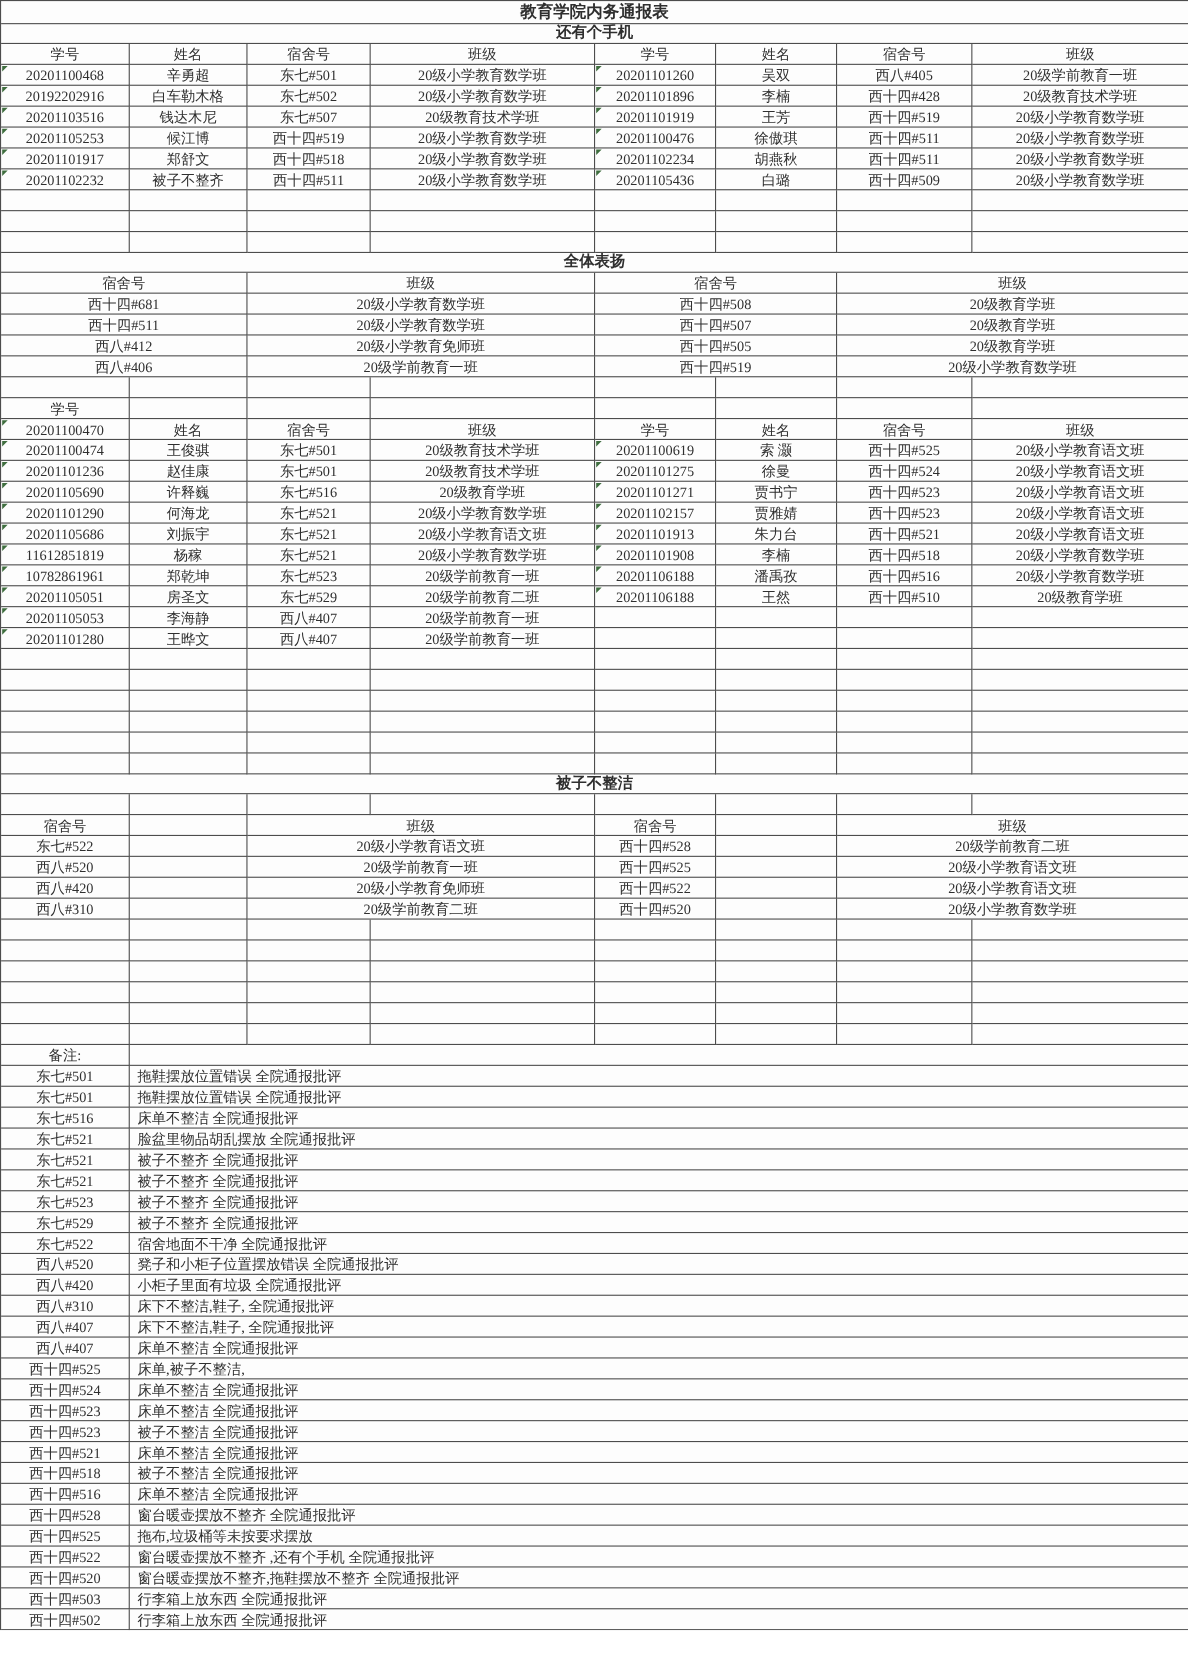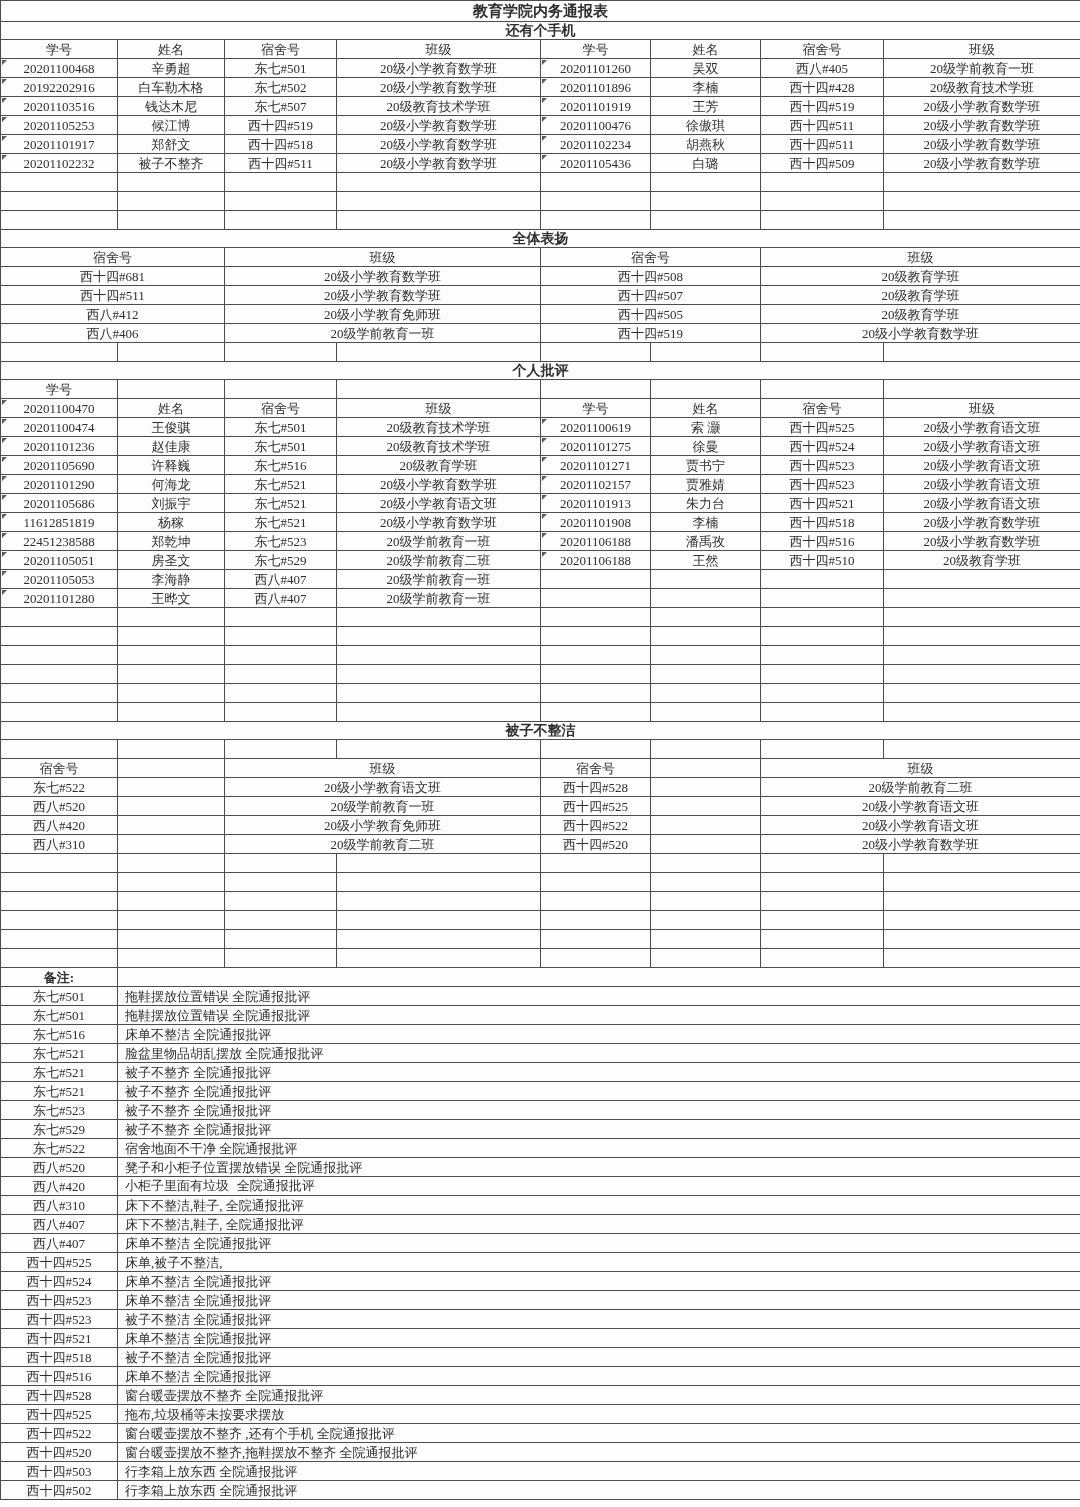--- a/index.html
+++ b/index.html
@@ -36,21 +36,21 @@
     white-space:nowrap;
     overflow:hidden;
     position:relative;
   }
   .span-all{grid-column:1/9;}
   .c1{grid-column:1}.c2{grid-column:2}.c3{grid-column:3}.c4{grid-column:4}
   .c5{grid-column:5}.c6{grid-column:6}.c7{grid-column:7}.c8{grid-column:8}
   .s12{grid-column:1/3}.s34{grid-column:3/5}.s56{grid-column:5/7}.s78{grid-column:7/9}
   .title{font-weight:bold;font-size:15px;}
   .heading{font-weight:bold;font-size:14px;}
-  .bold{font-weight:bold;}
+  .bold{font-weight:normal;}
   .left{justify-content:flex-start;padding-left:7px;}
   .tri::before{
     content:"";
     position:absolute;
     left:1px;top:1px;
     border-top:5px solid var(--flag);
     border-right:5px solid transparent;
   }
 </style>
 </head>
@@ -207,23 +207,20 @@
         <div class="cell" style="grid-column: 2 / 3;"></div>
         <div class="cell" style="grid-column: 3 / 4;"></div>
         <div class="cell" style="grid-column: 4 / 5;"></div>
         <div class="cell" style="grid-column: 5 / 6;"></div>
         <div class="cell" style="grid-column: 6 / 7;"></div>
         <div class="cell" style="grid-column: 7 / 8;"></div>
         <div class="cell" style="grid-column: 8 / 9;"></div>
       </div>
     </div>
 
-  <div class="row r-head">
-    <div class="cell span-all heading">个人批评</div>
-  </div>
   <div class="row">
     <div class="cell c1">学号</div>
     <div class="cell c2"></div>
     <div class="cell c3"></div>
     <div class="cell c4"></div>
     <div class="cell c5"></div>
     <div class="cell c6"></div>
     <div class="cell c7"></div>
     <div class="cell c8"></div>
   </div>
@@ -292,21 +289,21 @@
         <div class="cell tri" style="grid-column: 1 / 2;">11612851819</div>
         <div class="cell" style="grid-column: 2 / 3;">杨稼</div>
         <div class="cell" style="grid-column: 3 / 4;">东七#521</div>
         <div class="cell" style="grid-column: 4 / 5;">20级小学教育数学班</div>
         <div class="cell tri" style="grid-column: 5 / 6; text-align: center;">20201101908</div>
         <div class="cell" style="grid-column: 6 / 7;">李楠</div>
         <div class="cell" style="grid-column: 7 / 8;">西十四#518</div>
         <div class="cell" style="grid-column: 8 / 9;">20级小学教育数学班</div>
       </div>
       <div class="row">
-        <div class="cell tri" style="grid-column: 1 / 2;">22451238588</div>
+        <div class="cell tri" style="grid-column: 1 / 2;">10782861961</div>
         <div class="cell" style="grid-column: 2 / 3;">郑乾坤</div>
         <div class="cell" style="grid-column: 3 / 4;">东七#523</div>
         <div class="cell" style="grid-column: 4 / 5;">20级学前教育一班</div>
         <div class="cell tri" style="grid-column: 5 / 6;">20201106188</div>
         <div class="cell" style="grid-column: 6 / 7;">潘禹孜</div>
         <div class="cell" style="grid-column: 7 / 8;">西十四#516</div>
         <div class="cell" style="grid-column: 8 / 9;">20级小学教育数学班</div>
       </div>
       <div class="row">
         <div class="cell tri" style="grid-column: 1 / 2;">20201105051</div>
@@ -558,21 +555,21 @@
       <div class="row">
         <div class="cell" style="grid-column: 1 / 2;">东七#522</div>
         <div class="cell left" style="grid-column: 2 / 9;">宿舍地面不干净 全院通报批评</div>
       </div>
       <div class="row">
         <div class="cell" style="grid-column: 1 / 2;">西八#520</div>
         <div class="cell left" style="grid-column: 2 / 9;">凳子和小柜子位置摆放错误 全院通报批评</div>
       </div>
       <div class="row">
         <div class="cell" style="grid-column: 1 / 2;">西八#420</div>
-        <div class="cell left" style="grid-column: 2 / 9; font-family: Liberation Mono, monospace;">小柜子里面有垃圾 全院通报批评</div>
+        <div class="cell left" style="grid-column: 2 / 9;">小柜子里面有垃圾 全院通报批评</div>
       </div>
       <div class="row">
         <div class="cell" style="grid-column: 1 / 2;">西八#310</div>
         <div class="cell left" style="grid-column: 2 / 9;">床下不整洁,鞋子, 全院通报批评</div>
       </div>
       <div class="row">
         <div class="cell" style="grid-column: 1 / 2;">西八#407</div>
         <div class="cell left" style="grid-column: 2 / 9;">床下不整洁,鞋子, 全院通报批评</div>
       </div>
       <div class="row">

